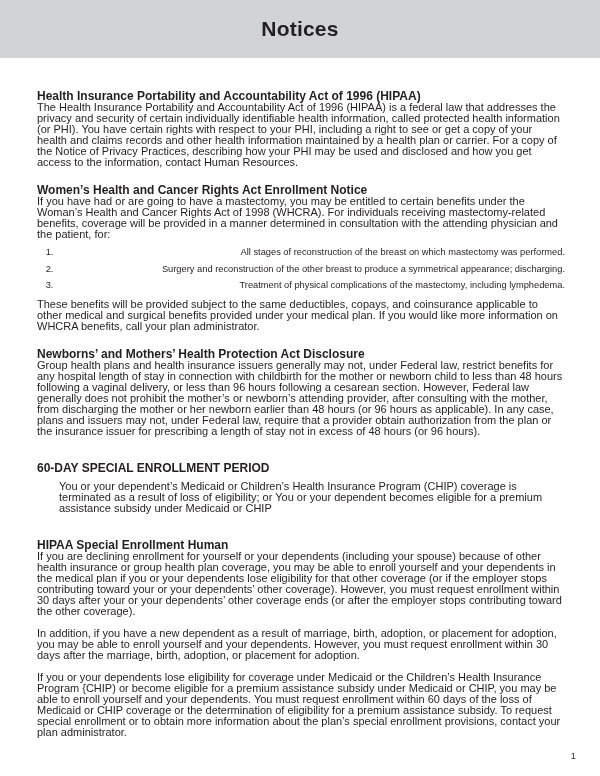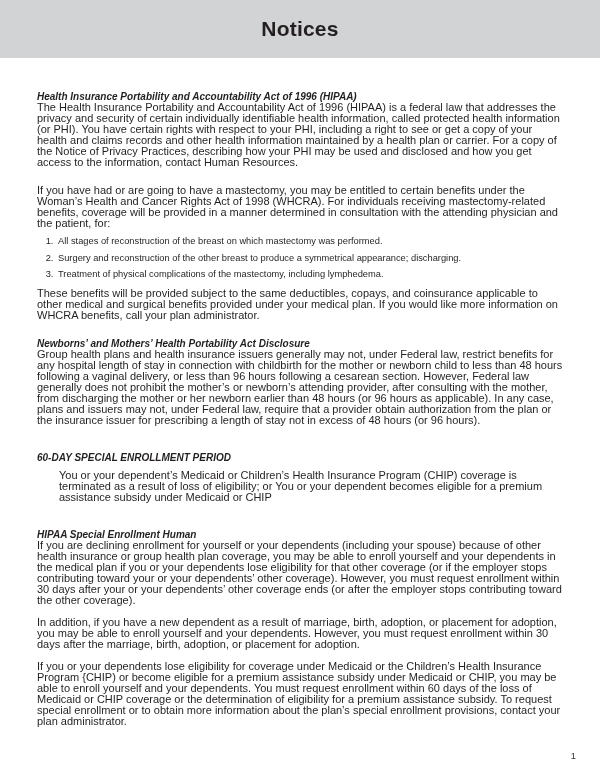--- a/index.html
+++ b/index.html
@@ -26,34 +26,34 @@
     color: #231f20;
     letter-spacing: 0.2px;
   }
   .content {
     padding: 33px 35px 0 37px;
   }
   .notice { margin-top: 17px; }
   .notice:first-child { margin-top: 0; }
   .notice.gap-lg { margin-top: 26px; }
   .notice h2 {
-    font-size: 10px;
+    font-size: 12px;
     font-weight: bold;
     line-height: 11px;
-    font-style: italic;
   }
   .notice p {
     font-size: 11px;
     line-height: 11px;
   }
   .notice p + p { margin-top: 11px; }
   .notice ol {
     margin: 7px 0 8px 6px;
     padding-left: 13px;
     list-style: decimal;
+    text-align: right;
   }
   .notice ol li {
     font-size: 9.3px;
     line-height: 11px;
     margin-bottom: 5.5px;
     padding-left: 2px;
   }
   .indented { margin-left: 22px; margin-top: 7px; }
   .page-number {
     position: absolute;
@@ -72,31 +72,32 @@
   </header>
 
   <main class="content">
 
     <section class="notice">
       <h2>Health Insurance Portability and Accountability Act of 1996 (HIPAA)</h2>
       <p>The Health Insurance Portability and Accountability Act of 1996 (HIPAA) is a federal law that addresses the privacy and security of certain individually identifiable health information, called protected health information (or PHI). You have certain rights with respect to your PHI, including a right to see or get a copy of your health and claims records and other health information maintained by a health plan or carrier. For a copy of the Notice of Privacy Practices, describing how your PHI may be used and disclosed and how you get access to the information, contact Human Resources.</p>
     </section>
 
     <section class="notice">
+      <h2>Women’s Health and Cancer Rights Act Enrollment Notice</h2>
       <p>If you have had or are going to have a mastectomy, you may be entitled to certain benefits under the Woman’s Health and Cancer Rights Act of 1998 (WHCRA). For individuals receiving mastectomy-related benefits, coverage will be provided in a manner determined in consultation with the attending physician and the patient, for:</p>
       <ol>
         <li>All stages of reconstruction of the breast on which mastectomy was performed.</li>
         <li>Surgery and reconstruction of the other breast to produce a symmetrical appearance; discharging.</li>
         <li>Treatment of physical complications of the mastectomy, including lymphedema.</li>
       </ol>
       <p>These benefits will be provided subject to the same deductibles, copays, and coinsurance applicable to other medical and surgical benefits provided under your medical plan. If you would like more information on WHCRA benefits, call your plan administrator.</p>
     </section>
 
     <section class="notice">
-      <h2>Newborns’ and Mothers’ Health Portability Act Disclosure</h2>
+      <h2>Newborns’ and Mothers’ Health Protection Act Disclosure</h2>
       <p>Group health plans and health insurance issuers generally may not, under Federal law, restrict benefits for any hospital length of stay in connection with childbirth for the mother or newborn child to less than 48 hours following a vaginal delivery, or less than 96 hours following a cesarean section. However, Federal law generally does not prohibit the mother’s or newborn’s attending provider, after consulting with the mother, from discharging the mother or her newborn earlier than 48 hours (or 96 hours as applicable). In any case, plans and issuers may not, under Federal law, require that a provider obtain authorization from the plan or the insurance issuer for prescribing a length of stay not in excess of 48 hours (or 96 hours).</p>
     </section>
 
     <section class="notice gap-lg">
       <h2>60-DAY SPECIAL ENROLLMENT PERIOD</h2>
       <p class="indented">You or your dependent’s Medicaid or Children’s Health Insurance Program (CHIP) coverage is terminated as a result of loss of eligibility; or You or your dependent becomes eligible for a premium assistance subsidy under Medicaid or CHIP</p>
     </section>
 
     <section class="notice gap-lg">
       <h2>HIPAA Special Enrollment Human</h2>

